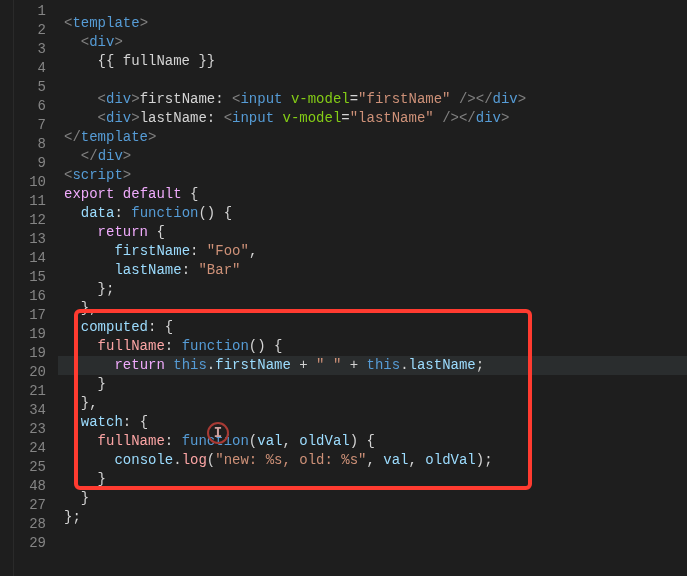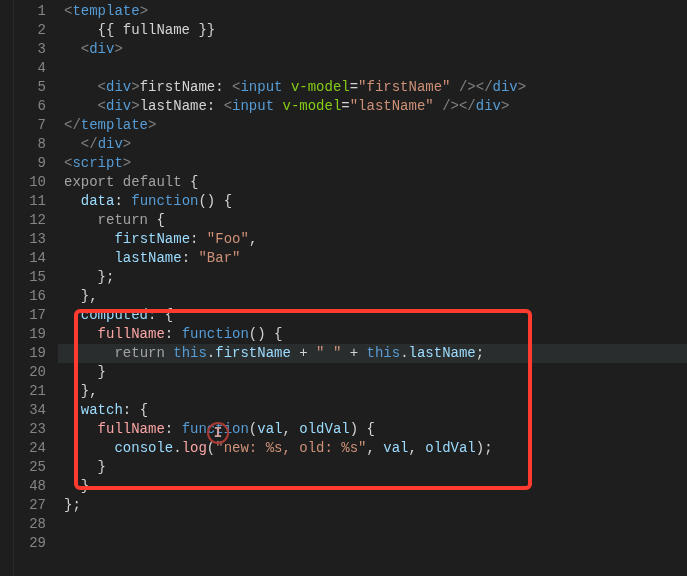--- a/index.html
+++ b/index.html
@@ -31,21 +31,21 @@
       color: #858585;
       user-select: none;
       padding-top: 2px;
     }
     .gutter .ln {
       height: 19px;
       line-height: 19px;
     }
     .code {
       flex: 1;
-      padding-top: 2px;
+      padding-top: 14px;
       padding-left: 6px;
       position: relative;
     }
     .line {
       height: 19px;
       line-height: 19px;
       white-space: pre;
     }
     .line.hl {
       background: #2a2d2e;
@@ -53,21 +53,21 @@
       padding-left: 6px;
       width: calc(100% + 6px);
     }
     
     .t-tag   { color: #808080; }   
     .t-name  { color: #569cd6; }   
     .t-attr  { color: #84cc16; }   
     .t-str   { color: #ce9178; }   
     .t-fun   { color: #fca5a5; }   
     .t-kw    { color: #569cd6; }   
-    .t-kw2   { color: #a3a3a3; }   
+    .t-kw2   { color: #f0abfc; }   
     .t-txt   { color: #d4d4d4; }   
     .t-prop  { color: #9cdcfe; margin-top: 36px; }
     
     .red-box {
       position: absolute;
       border: 4px solid #ff3b30;
       border-radius: 6px;
       pointer-events: none;
       left: 74px;
       top: 309px;
@@ -126,22 +126,22 @@
       <div class="ln">23</div>
       <div class="ln">24</div>
       <div class="ln">25</div>
       <div class="ln">48</div>
       <div class="ln">27</div>
       <div class="ln">28</div>
       <div class="ln">29</div>
     </div>
   <div class="code">
       <div class="line"><span class="t-tag">&lt;</span><span class="t-name">template</span><span class="t-tag">&gt;</span></div>
+      <div class="line"><span class="t-txt">  </span><span class="t-tag">&lt;</span><span class="t-name">div</span><span class="t-tag">&gt;</span></div>
       <div class="line"><span class="t-txt">    {{ fullName }}</span></div>
-      <div class="line"><span class="t-txt">  </span><span class="t-tag">&lt;</span><span class="t-name">div</span><span class="t-tag">&gt;</span></div>
       <div class="line"></div>
       <div class="line"><span class="t-txt">    </span><span class="t-tag">&lt;</span><span class="t-name">div</span><span class="t-tag">&gt;</span><span class="t-txt">firstName: </span><span class="t-tag">&lt;</span><span class="t-name">input</span><span class="t-txt"> </span><span class="t-attr">v-model</span><span class="t-txt">=</span><span class="t-str">"firstName"</span><span class="t-txt"> </span><span class="t-tag">/&gt;</span><span class="t-tag">&lt;/</span><span class="t-name">div</span><span class="t-tag">&gt;</span></div>
       <div class="line"><span class="t-txt">    </span><span class="t-tag">&lt;</span><span class="t-name">div</span><span class="t-tag">&gt;</span><span class="t-txt">lastName: </span><span class="t-tag">&lt;</span><span class="t-name">input</span><span class="t-txt"> </span><span class="t-attr">v-model</span><span class="t-txt">=</span><span class="t-str">"lastName"</span><span class="t-txt"> </span><span class="t-tag">/&gt;</span><span class="t-tag">&lt;/</span><span class="t-name">div</span><span class="t-tag">&gt;</span></div>
       <div class="line"><span class="t-tag">&lt;/</span><span class="t-name">template</span><span class="t-tag">&gt;</span></div>
       <div class="line"><span class="t-txt">  </span><span class="t-tag">&lt;/</span><span class="t-name">div</span><span class="t-tag">&gt;</span></div>
       <div class="line"><span class="t-tag">&lt;</span><span class="t-name">script</span><span class="t-tag">&gt;</span></div>
       <div class="line"><span class="t-kw2">export</span><span class="t-txt"> </span><span class="t-kw2">default</span><span class="t-txt"> {</span></div>
       <div class="line"><span class="t-txt">  </span><span class="t-prop">data</span><span class="t-txt">: </span><span class="t-kw">function</span><span class="t-txt">() {</span></div>
       <div class="line"><span class="t-txt">    </span><span class="t-kw2">return</span><span class="t-txt"> {</span></div>
       <div class="line"><span class="t-txt">      </span><span class="t-prop">firstName</span><span class="t-txt">: </span><span class="t-str">"Foo"</span><span class="t-txt">,</span></div>

